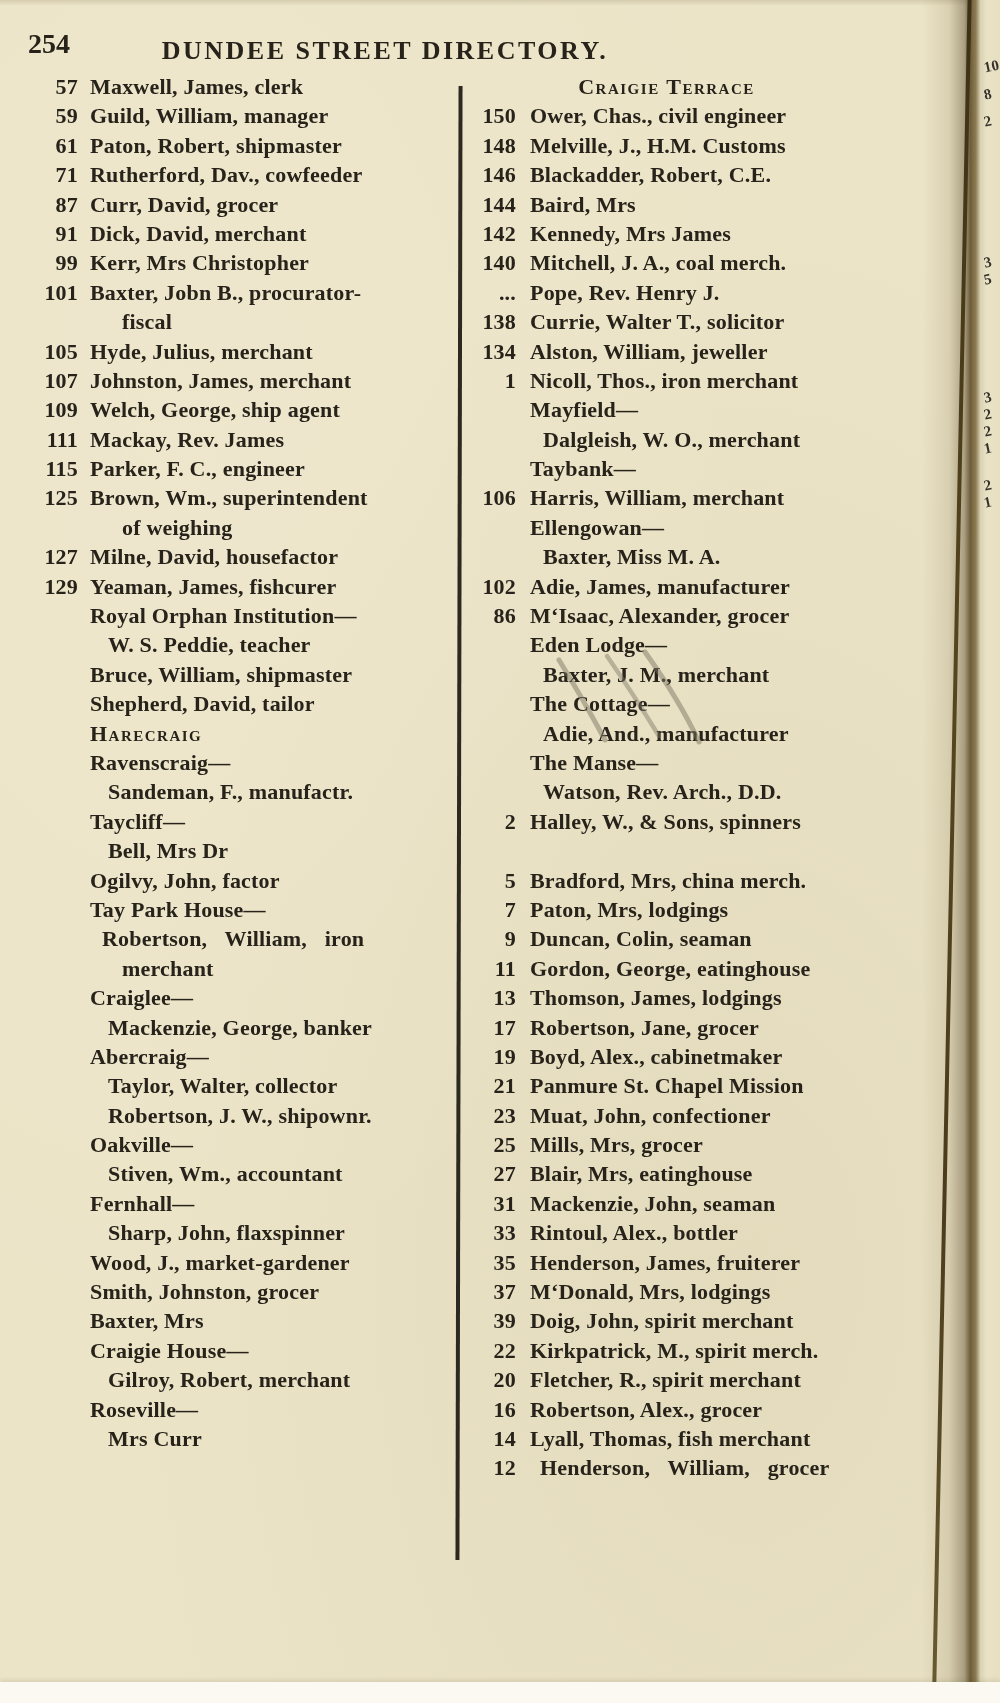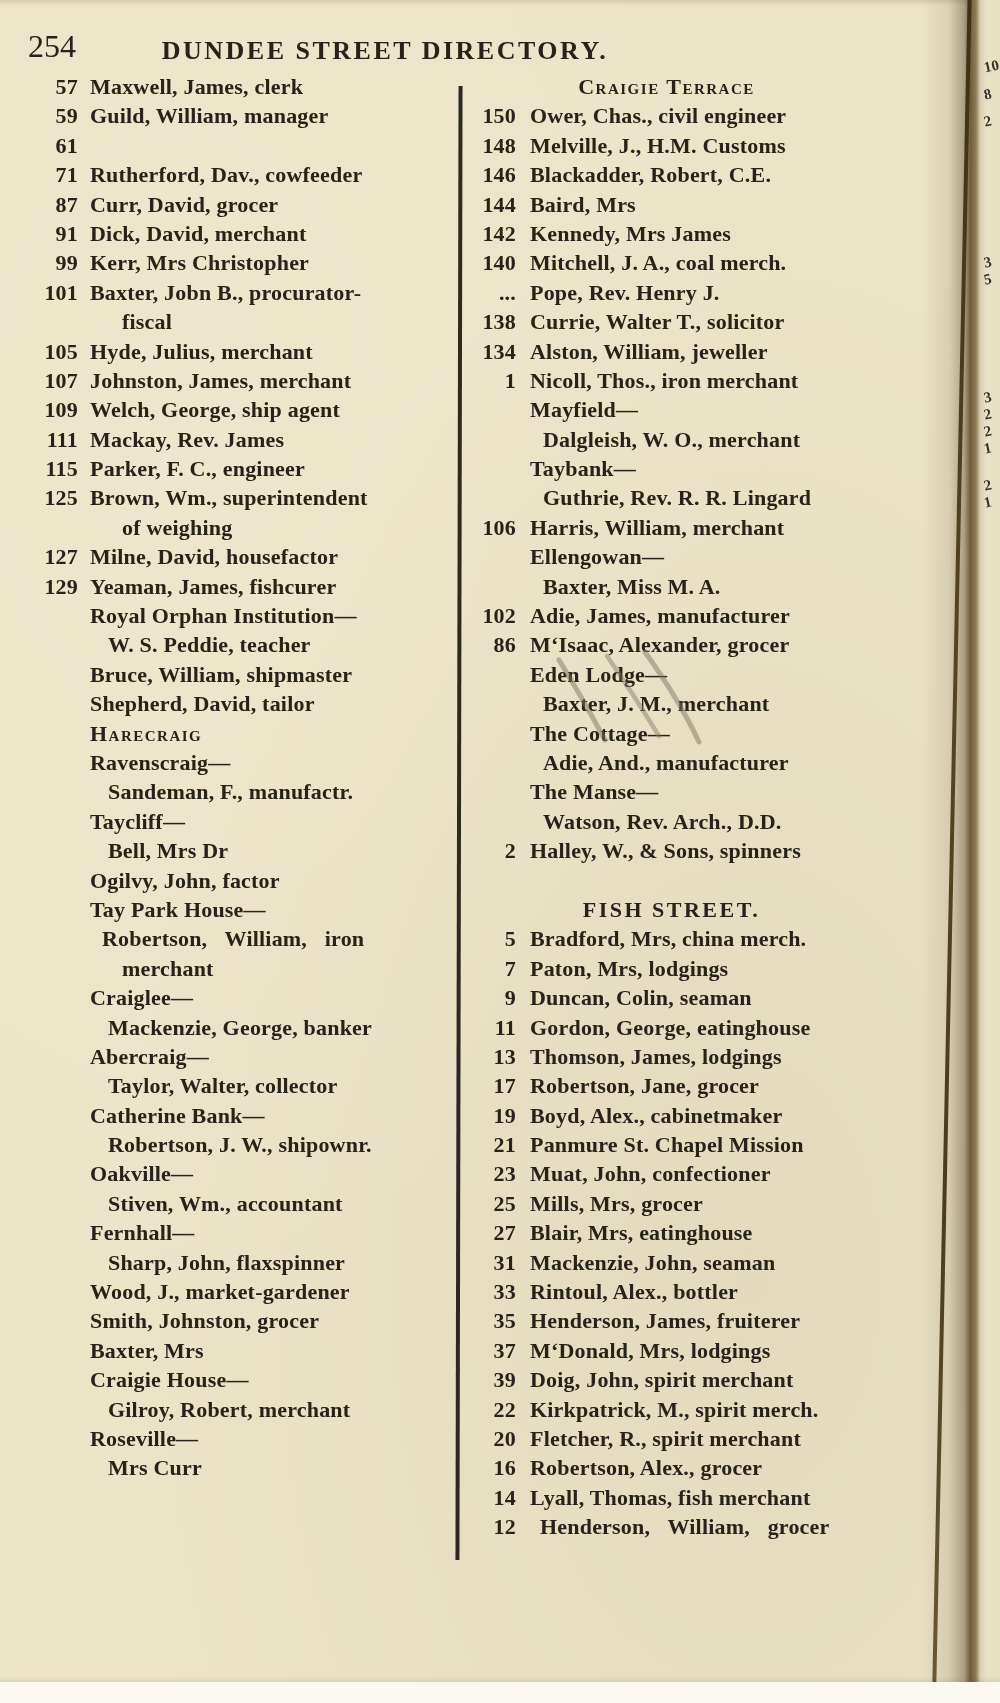--- a/index.html
+++ b/index.html
@@ -9,21 +9,21 @@
     background:
       radial-gradient(ellipse at 18% 25%, rgba(255,255,255,.10), transparent 55%),
       radial-gradient(ellipse at 75% 75%, rgba(120,100,60,.07), transparent 60%),
       var(--paper,#ece4c7);
     font-family:"Liberation Serif","DejaVu Serif",serif;
     color:var(--ink,#27231a);
     overflow:hidden;
   }
   .page::before{content:"";position:absolute;top:0;left:0;right:0;height:6px;
     background:linear-gradient(180deg, rgba(110,93,58,.18), transparent);}
-  .pagenum{position:absolute;left:28px;top:28px;font-size:32px;font-weight:400;text-align:center;}
+  .pagenum{position:absolute;left:28px;top:28px;font-size:28px;font-weight:700;text-align:center;}
   .title{position:absolute;left:55px;top:36px;width:660px;text-align:center;
     font-size:26px;font-weight:700;letter-spacing:2.5px;}
   .col{position:absolute;top:72px;font-size:22px;font-weight:700;letter-spacing:.2px;}
   .col.left{left:22px;width:430px;}
   .col.right{left:468px;width:452px;}
   .line{display:flex;white-space:nowrap;height:29.4px;line-height:29.4px;}
   .num{width:56px;text-align:right;flex:none;}
   .col.right .num{width:48px;}
   .txt{margin-left:12px;}
   .col.right .txt{margin-left:14px;}
@@ -68,20 +68,21 @@
       <div class="line e">
         <span class="num">57</span>
         <span class="txt">Maxwell, James, clerk</span>
       </div>
       <div class="line e">
         <span class="num">59</span>
         <span class="txt">Guild, William, manager</span>
       </div>
       <div class="line e">
         <span class="num">61</span>
+        <span class="txt">Paton, Robert, shipmaster</span>
       </div>
       <div class="line e">
         <span class="num">71</span>
         <span class="txt">Rutherford, Dav., cowfeeder</span>
       </div>
       <div class="line e">
         <span class="num">87</span>
         <span class="txt">Curr, David, grocer</span>
       </div>
       <div class="line e">
@@ -196,24 +197,20 @@
         <span class="num"></span>
         <span class="txt">Mackenzie, George, banker</span>
       </div>
       <div class="line h">
         <span class="num"></span>
         <span class="txt">Abercraig—</span>
       </div>
       <div class="line r">
         <span class="num"></span>
         <span class="txt">Taylor, Walter, collector</span>
-      </div>
-      <div class="line h">
-        <span class="num"></span>
-        <span class="txt">Catherine Bank—</span>
       </div>
       <div class="line r">
         <span class="num"></span>
         <span class="txt">Robertson, J. W., shipownr.</span>
       </div>
       <div class="line h">
         <span class="num"></span>
         <span class="txt">Oakville—</span>
       </div>
       <div class="line r">
@@ -305,24 +302,20 @@
         <span class="txt">Mayfield—</span>
       </div>
       <div class="line r">
         <span class="num"></span>
         <span class="txt">Dalgleish, W. O., merchant</span>
       </div>
       <div class="line h">
         <span class="num"></span>
         <span class="txt">Taybank—</span>
       </div>
-      <div class="line r">
-        <span class="num"></span>
-        <span class="txt">Guthrie, Rev. R. R. Lingard</span>
-      </div>
       <div class="line e">
         <span class="num">106</span>
         <span class="txt">Harris, William, merchant</span>
       </div>
       <div class="line h">
         <span class="num"></span>
         <span class="txt">Ellengowan—</span>
       </div>
       <div class="line r">
         <span class="num"></span>
@@ -360,21 +353,20 @@
         <span class="num"></span>
         <span class="txt">Watson, Rev. Arch., D.D.</span>
       </div>
       <div class="line e">
         <span class="num">2</span>
         <span class="txt">Halley, W., &amp; Sons, spinners</span>
       </div>
       <div class="line sp">
         <span class="txt"></span>
       </div>
-      <div class="line hd2"><span class="txt">FISH STREET.</span></div>
       <div class="line e">
         <span class="num">5</span>
         <span class="txt">Bradford, Mrs, china merch.</span>
       </div>
       <div class="line e">
         <span class="num">7</span>
         <span class="txt">Paton, Mrs, lodgings</span>
       </div>
       <div class="line e">
         <span class="num">9</span>

